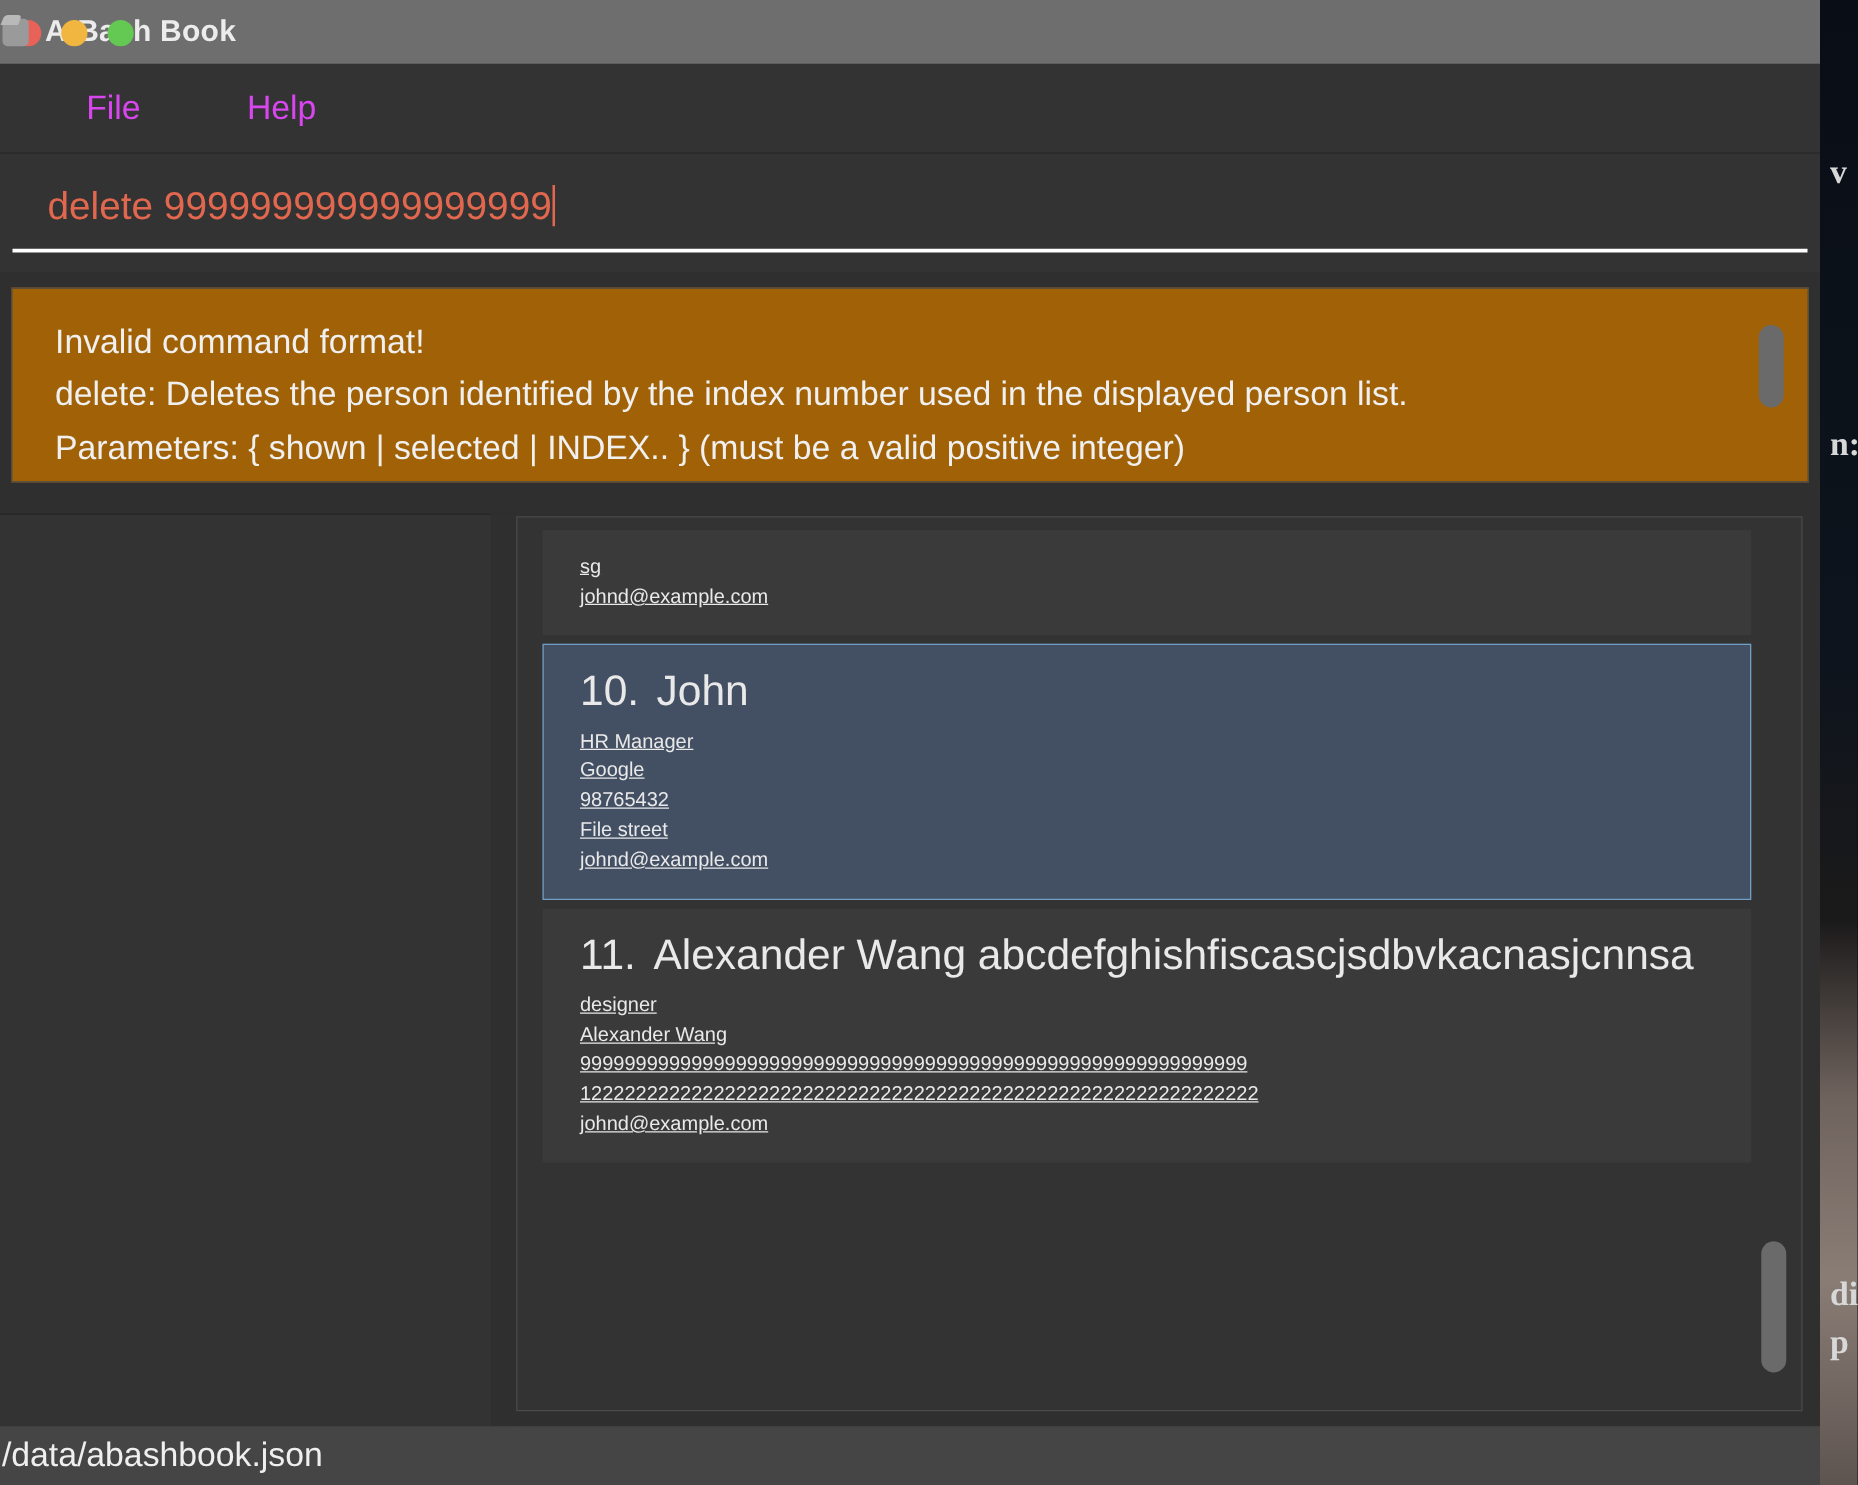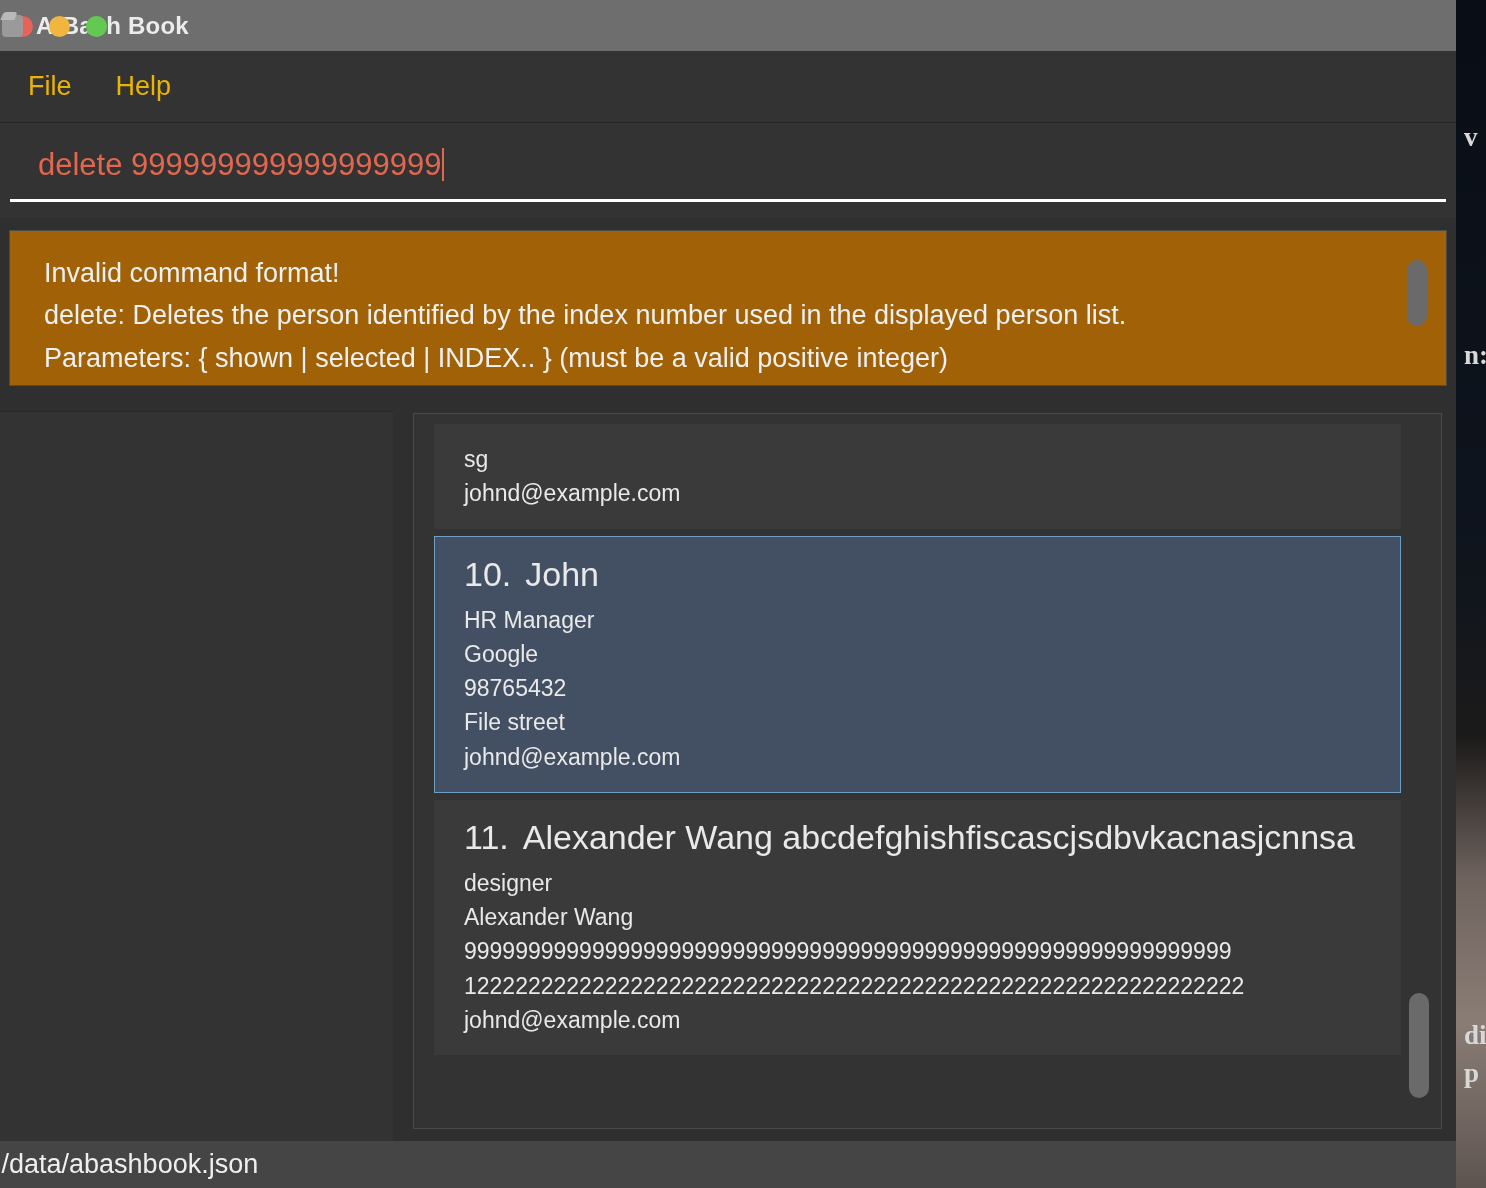--- a/index.html
+++ b/index.html
@@ -49,21 +49,21 @@
     content:""; position:absolute; left:0; top:-3px; width:14px; height:8px;
     background:#b9b9b9; border-radius:3px 3px 0 0; transform:skewX(-22deg);
   }
   #app-title { font-size:24px; font-weight:700; color:#ececec; letter-spacing:.2px; }
 
   
   #menubar {
     height:72px; background:#333333; display:flex; align-items:center;
     padding-left:28px; gap:44px; border-bottom:1px solid #272727;
   }
-  .menu-item { font-size:27px; color:#eab308; cursor:default; }
+  .menu-item { font-size:27px; color:#d946ef; cursor:default;margin-left:41px; }
 
   
   #command-area { background:#333333; padding:22px 10px 16px 10px; }
   #command-input {
     font-size:31px; color:#e2674f; padding:0 0 14px 28px;
     border-bottom:3px solid #ffffff; position:relative; white-space:nowrap;
     overflow:hidden; line-height:1.28;
   }
   #caret { display:inline-block; width:2px; height:33px; background:#e2674f;
            vertical-align:-6px; margin-left:1px; }
@@ -100,21 +100,21 @@
 
   .card {
     background:#3a3a3a; padding:18px 0 18px 30px; margin-bottom:7px;
     color:#e9e9e9;
   }
   .card.selected {
     background:#434f63; border:1px solid #6f9fc4; padding-left:29px;
   }
   .card .hdr { font-size:34px; margin-bottom:9px; word-break:break-all; }
   .card .hdr .idx { margin-right:14px; }
-  .card .fld { font-size:23px; line-height:1.49; word-break:break-all; padding-right:8px; }
+  .card .fld { font-size:16px; line-height:1.49; word-break:break-all; padding-right:8px;text-decoration:underline; }
 
   #list-scroll-thumb {
     position:absolute; right:12px; bottom:30px; width:20px; height:105px;
     background:#6a6a6a; border-radius:10px;
   }
 
   
   #statusbar {
     position:absolute; left:0; bottom:0; width:1456px; height:47px;
     background:#454545; display:flex; align-items:center;

